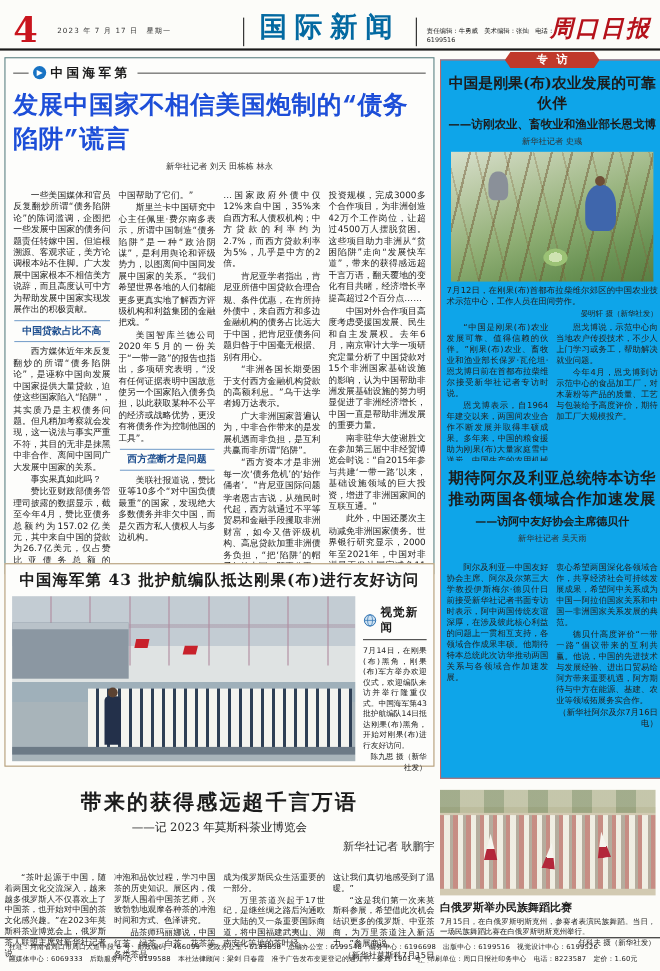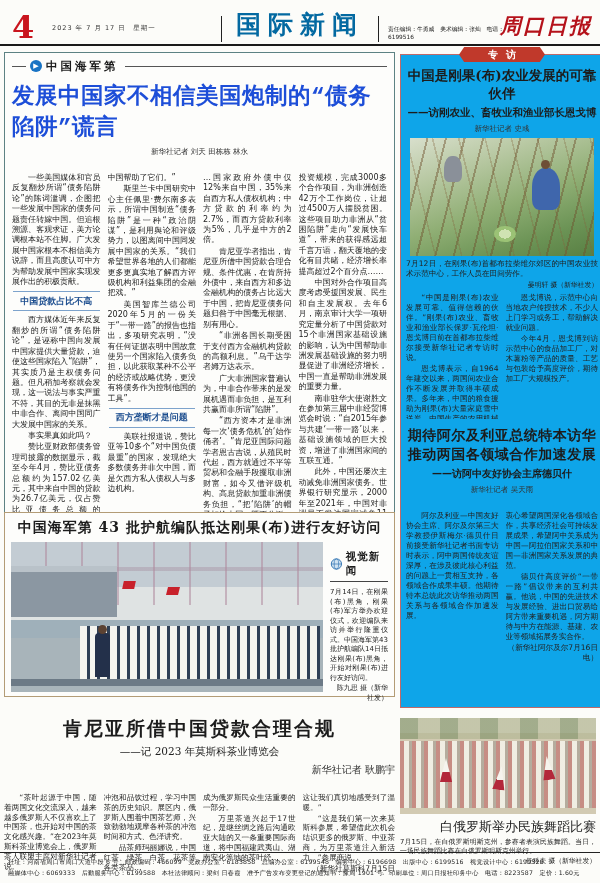--- a/index.html
+++ b/index.html
@@ -92,21 +92,21 @@
   
   .belarus { position:absolute; left:400px; top:718px; width:196px; }
   .photo-dance { position:relative; width:196px; height:96px; overflow:hidden;
     background:linear-gradient(#ded8c6 0 16%, #d2cab2 16% 100%); }
   .photo-dance::before { content:""; position:absolute; top:0; left:0; right:0; height:22%;
     background:repeating-linear-gradient(90deg, rgba(90,120,70,.45) 0 18px, rgba(150,165,120,.35) 18px 40px); }
   .photo-dance::after { content:""; position:absolute; top:24%; left:0; right:0; bottom:6%; opacity:.75;
     background:repeating-linear-gradient(90deg, rgba(180,40,55,.5) 0 4px, rgba(252,252,246,.95) 4px 9px, rgba(70,60,80,.28) 9px 12px); }
   .photo-dance .dancer { position:absolute; width:16px; height:24px; z-index:2;
     background:linear-gradient(#f6f4ee 0 58%, #b3273a 58% 100%); clip-path:polygon(50% 0, 88% 100%, 12% 100%); }
-  .belarus-title { text-align:right; font-weight:normal; font-size:13px; margin:4px 0 2px; }
+  .belarus-title { text-align:left; font-weight:bold; font-size:10px; margin:4px 0 2px; }
   .belarus p { font-size:6.8px; line-height:9px; }
 
   
   .footer { position:absolute; left:0; top:852px; width:600px; border-top:1.3px solid #222; padding:4px 8px 0; }
   .footer p { font-size:6.2px; line-height:9.5px; text-indent:0; text-align:left; color:#222; letter-spacing:0.2px; }
 </style>
 </head>
 <body>
 
 <div class="page">
@@ -183,21 +183,21 @@
           </svg>
           <span>视觉新闻</span>
         </div>
         <p class="ni">7月14日，在刚果(布)黑角，刚果(布)军方举办欢迎仪式，欢迎编队来访并举行隆重仪式。中国海军第43批护航编队14日抵达刚果(布)黑角，开始对刚果(布)进行友好访问。</p>
         <p class="ar">陈九思 摄（新华社发）</p>
       </div>
     </div>
   </div>
 
   <div class="tea">
-    <div class="tea-headline">肯尼亚所借中国贷款合理合规</div>
+    <div class="tea-headline">带来的获得感远超千言万语</div>
     <div class="tea-sub">——记 2023 年莫斯科茶业博览会</div>
     <div class="tea-byline">新华社记者 耿鹏宇</div>
     <div class="cols tea-cols">
         <div class="tcol">
           <p>“茶叶起源于中国，随着两国文化交流深入，越来越多俄罗斯人不仅喜欢上了中国茶，也开始对中国的茶文化感兴趣。”在2023年莫斯科茶业博览会上，俄罗斯茶人联盟主席对新华社记者说。</p>
         </div>
         <div class="tcol">
           <p class="ni">冲泡和品饮过程，学习中国茶的历史知识。展区内，俄罗斯人围着中国茶艺师，兴致勃勃地观摩各种茶的冲泡时间和方式、色泽讲究。</p>
           <p>品茶师玛丽娜说，中国红茶、绿茶、白茶、花茶等各类茶品…</p>
         </div>

